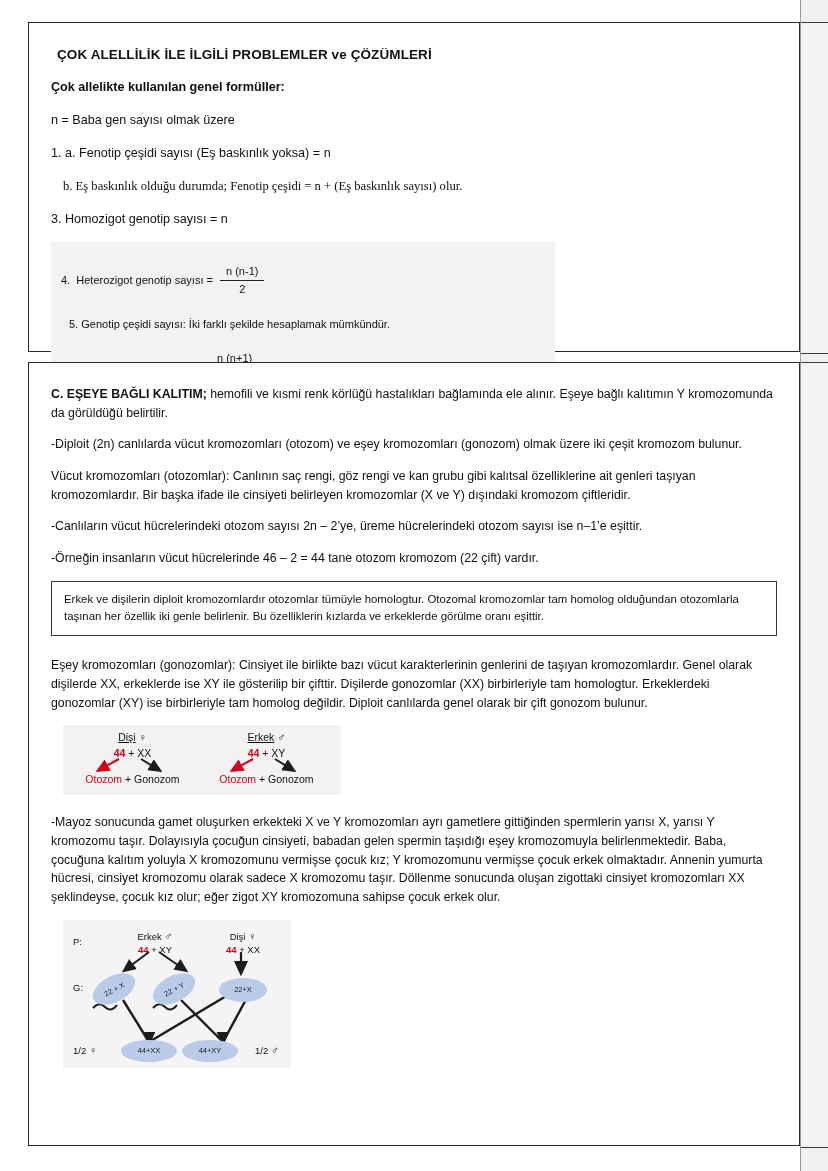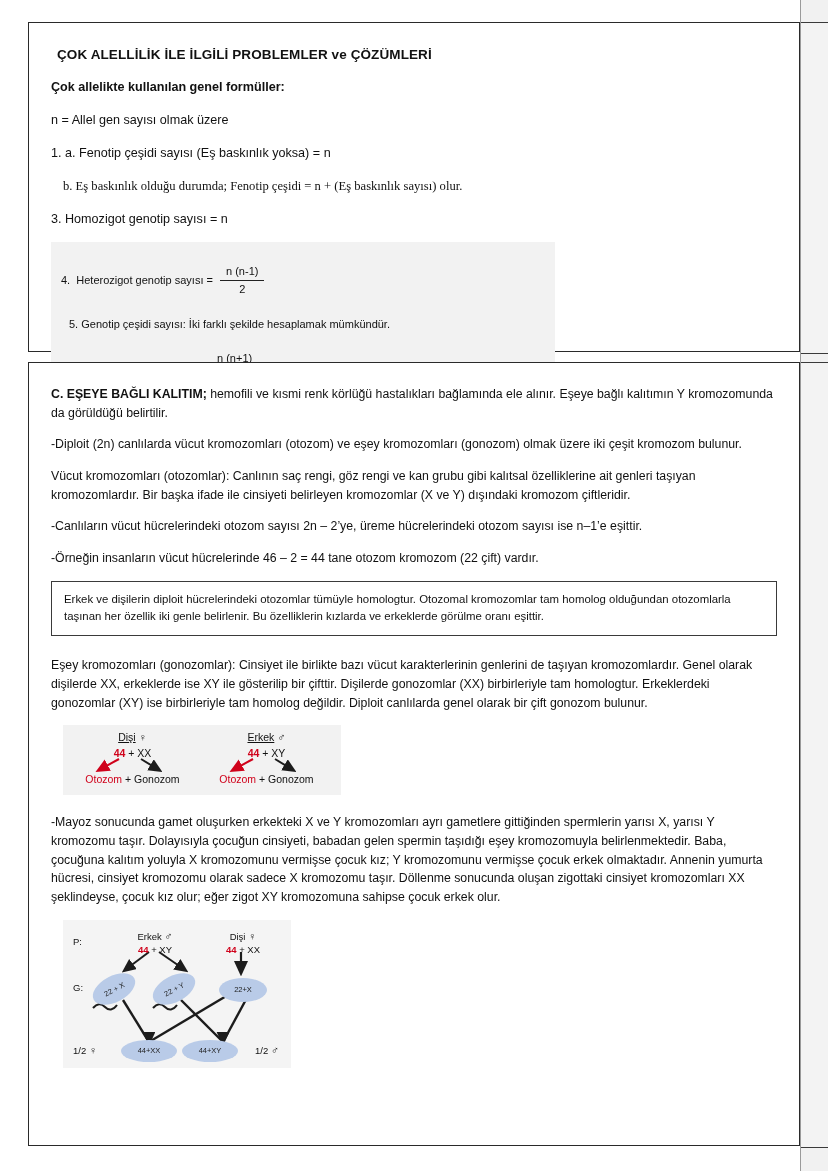--- a/index.html
+++ b/index.html
@@ -104,21 +104,21 @@
 
   <div class="gutter">
     <div class="gpage gp1"></div>
     <div class="gpage gp2"></div>
   </div>
 
   <div class="page page1">
     <div class="pad">
       <h1 class="doc-title">ÇOK ALELLİLİK İLE İLGİLİ PROBLEMLER ve ÇÖZÜMLERİ</h1>
       <p class="line bold">Çok allelikte kullanılan genel formüller:</p>
-      <p class="line">n = Allel gen sayısı olmak üzere</p>
+      <p class="line">n = Baba gen sayısı olmak üzere</p>
       <p class="line">1. a. Fenotip çeşidi sayısı (Eş baskınlık yoksa) = n</p>
       <p class="line indent">b. Eş baskınlık olduğu durumda; Fenotip çeşidi = n + (Eş baskınlık sayısı) olur.</p>
       <p class="line">3. Homozigot genotip sayısı = n</p>
 
       <div class="formula-box">
         <div class="frow">
           <span class="lbl">4.  Heterozigot genotip sayısı = </span>
           <span class="frac">
             <span class="num">n (n-1)</span>
             <span class="bar"></span>
@@ -143,21 +143,21 @@
     <div class="pad body" style="padding-top:22px;">
 
       <p><b>C. EŞEYE BAĞLI KALITIM;</b><span>  hemofili ve kısmi renk körlüğü hastalıkları bağlamında ele alınır. Eşeye bağlı kalıtımın Y kromozomunda da görüldüğü belirtilir.</span></p>
 
       <p>-Diploit (2n) canlılarda vücut kromozomları (otozom) ve eşey kromozomları (gonozom) olmak üzere iki çeşit kromozom bulunur.</p>
       <p>Vücut kromozomları (otozomlar): Canlının saç rengi, göz rengi ve kan grubu gibi kalıtsal özelliklerine ait genleri taşıyan kromozomlardır. Bir başka ifade ile cinsiyeti belirleyen kromozomlar (X ve Y) dışındaki kromozom çiftleridir.</p>
       <p>-Canlıların vücut hücrelerindeki otozom sayısı 2n – 2’ye, üreme hücrelerindeki otozom sayısı ise n–1’e eşittir.</p>
       <p>-Örneğin insanların vücut hücrelerinde 46 – 2 = 44 tane otozom kromozom (22 çift) vardır.</p>
 
       <div class="note-box">
-        <p>Erkek ve dişilerin diploit hücrelerindeki otozomlar tümüyle homologtur. Otozomal kromozomlar tam homolog olduğundan otozomlarla taşınan her özellik iki genle belirlenir. Bu özelliklerin kızlarda ve erkeklerde görülme oranı eşittir.</p>
+        <p>Erkek ve dişilerin diploit kromozomlardır otozomlar tümüyle homologtur. Otozomal kromozomlar tam homolog olduğundan otozomlarla taşınan her özellik iki genle belirlenir. Bu özelliklerin kızlarda ve erkeklerde görülme oranı eşittir.</p>
       </div>
 
       <p>Eşey kromozomları (gonozomlar): Cinsiyet ile birlikte bazı vücut karakterlerinin genlerini de taşıyan kromozomlardır. Genel olarak dişilerde XX, erkeklerde ise XY ile gösterilip bir çifttir. Dişilerde gonozomlar (XX) birbirleriyle tam homologtur. Erkeklerdeki gonozomlar (XY) ise birbirleriyle tam homolog değildir. Diploit canlılarda genel olarak bir çift gonozom bulunur.</p>
 
       <div class="dia1">
         <svg class="ovl" viewBox="0 0 278 70">
           <defs>
             <marker id="arrRed" markerWidth="7" markerHeight="7" refX="5" refY="3.2" orient="auto">
               <path d="M0,0 L7,3.2 L0,6.4 z" fill="#d0021b"></path>
             </marker>

